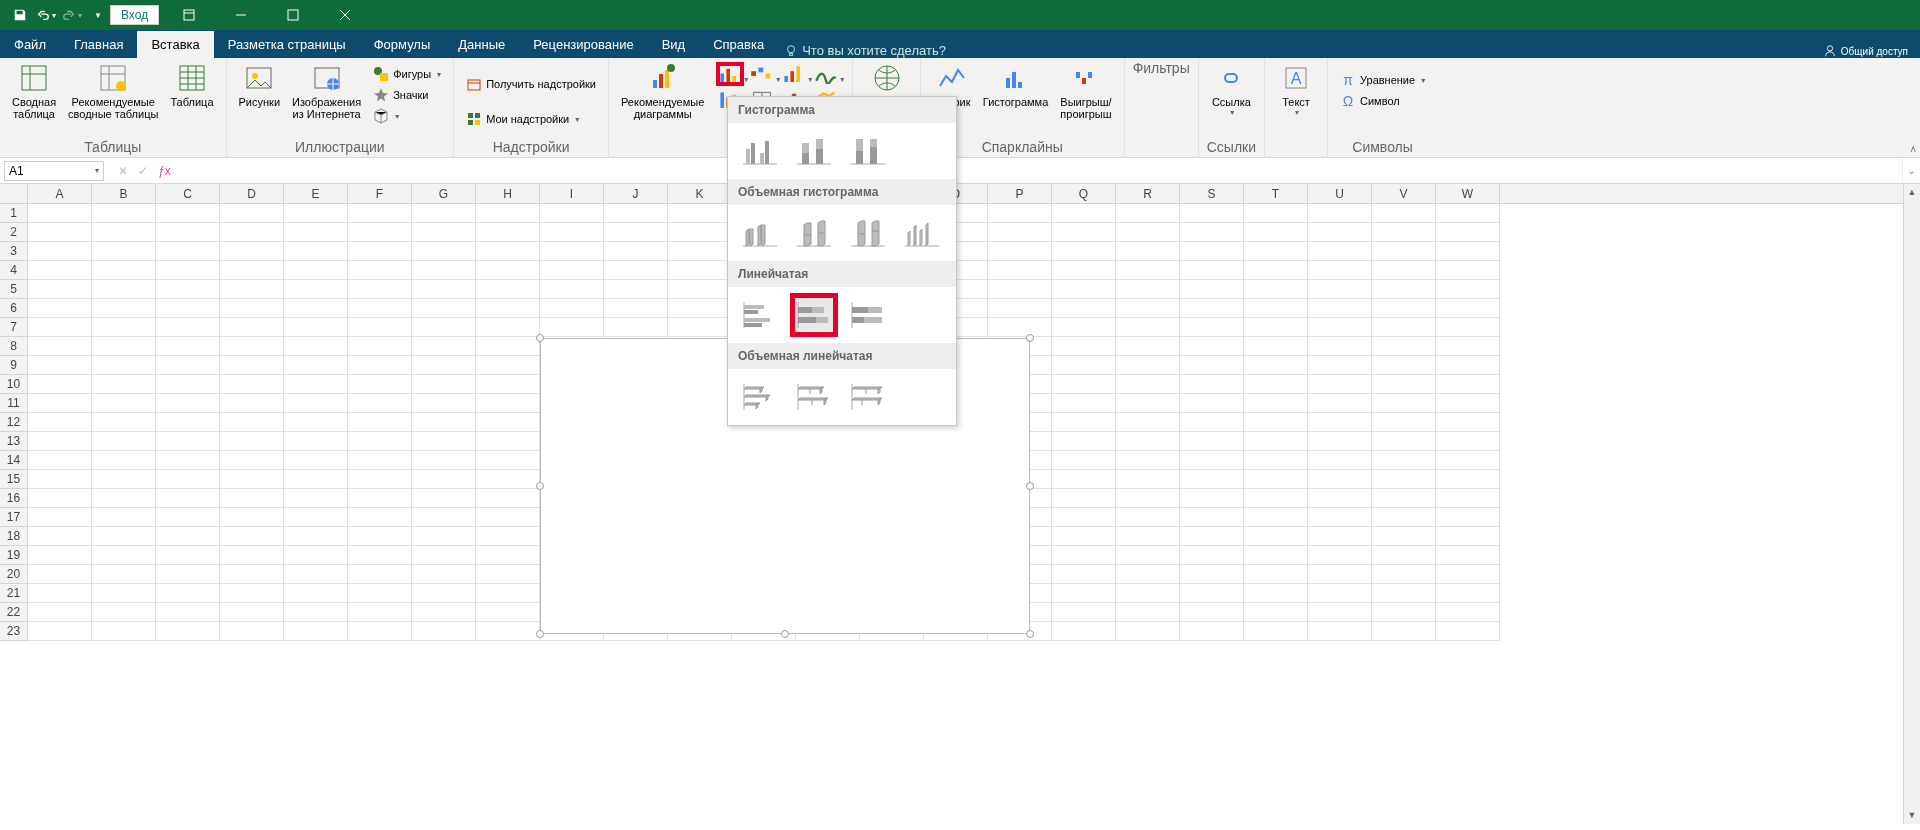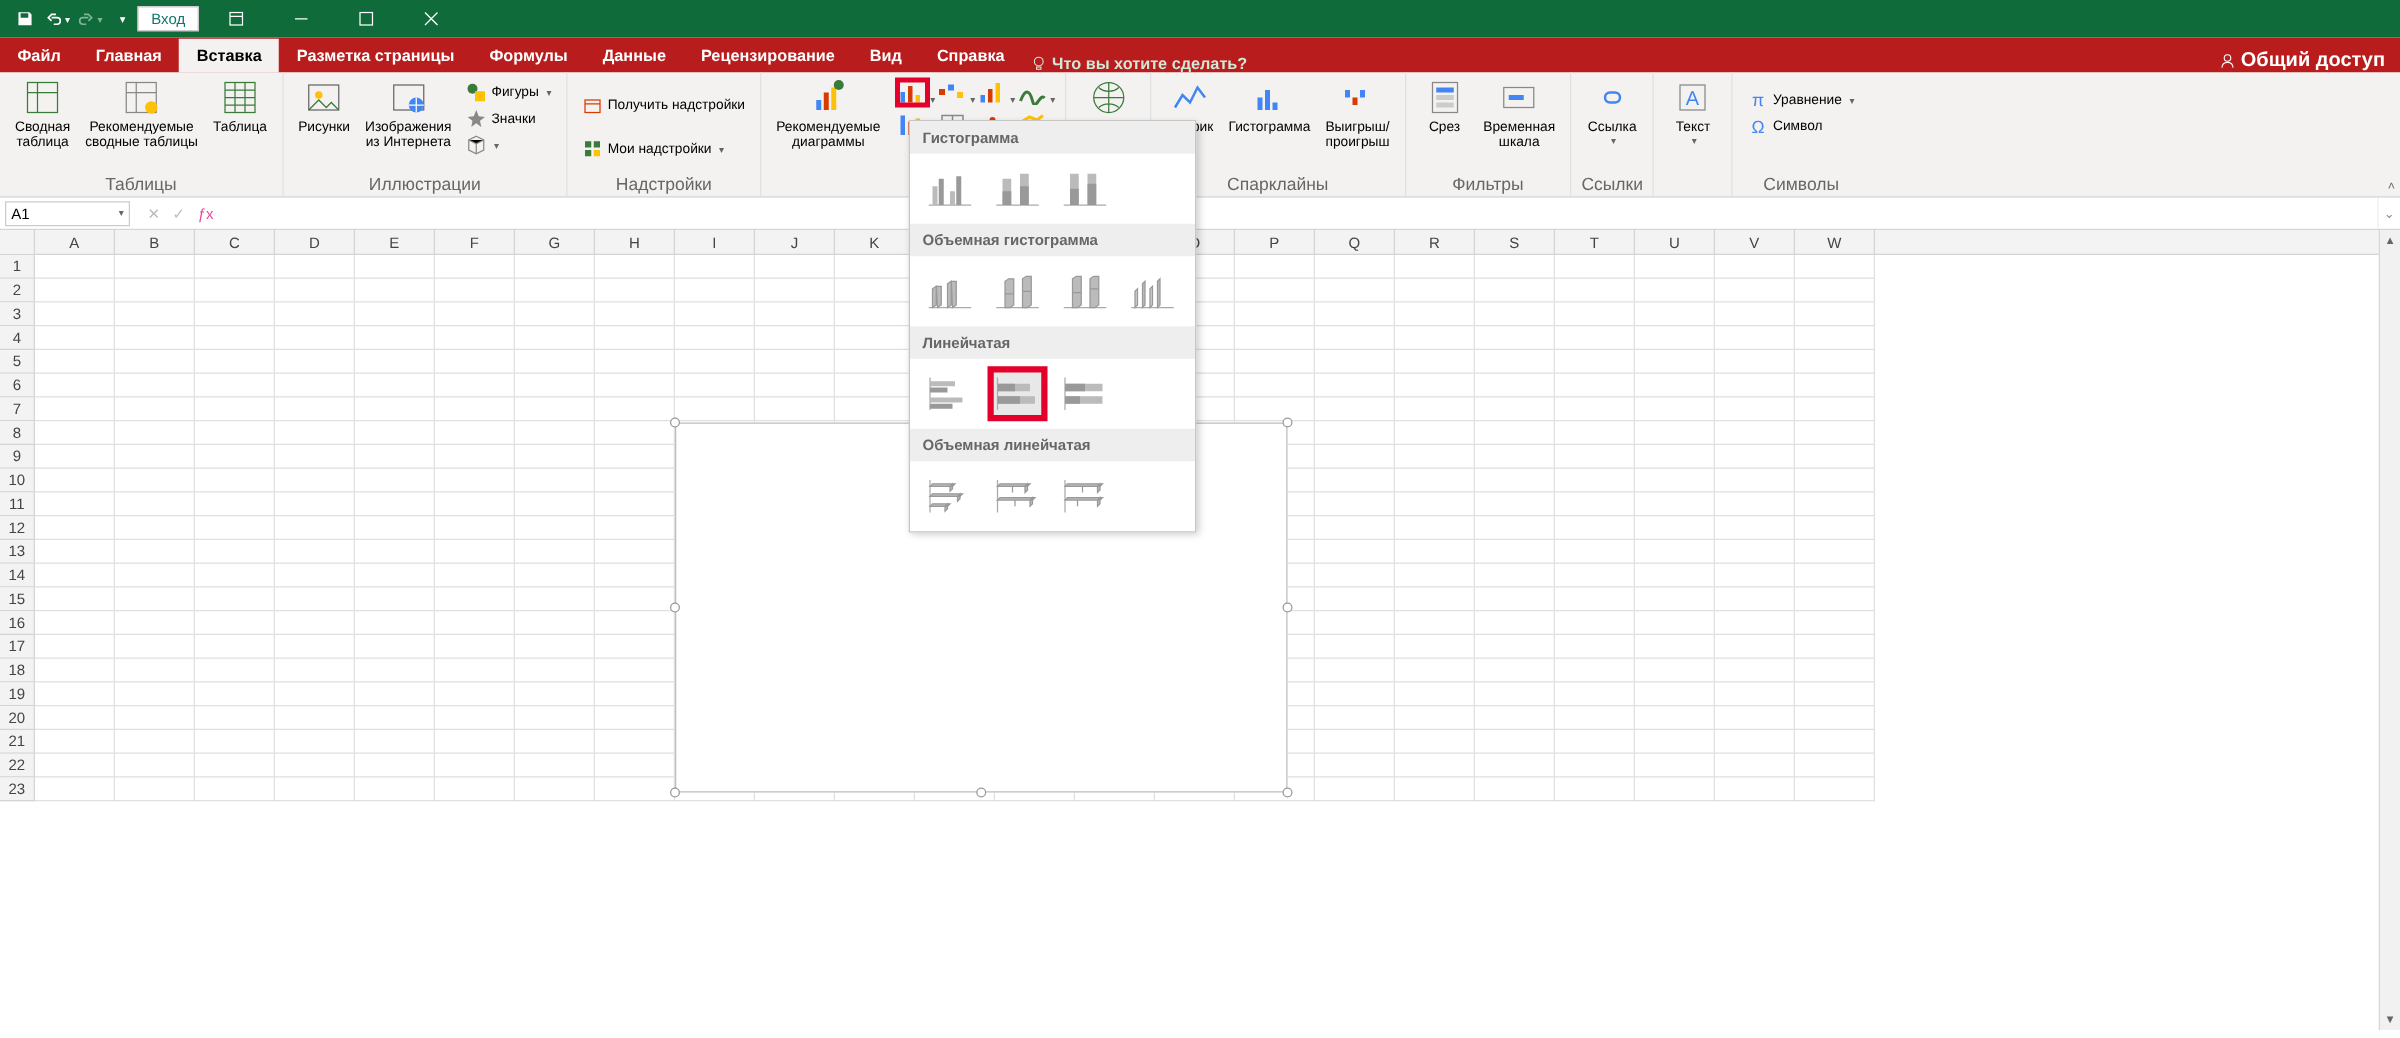--- a/index.html
+++ b/index.html
@@ -10,24 +10,24 @@
 .qat { display: flex; align-items: center; gap: 2px; padding-left: 8px; }
 .qat-btn { width: 24px; height: 24px; display: flex; align-items: center; justify-content: center; color: #fff; cursor: pointer; }
 .qat-btn svg { width: 14px; height: 14px; }
 .title-center { flex: 1; text-align: center; font-size: 12px; }
 .title-right { display: flex; align-items: center; gap: 8px; padding-right: 6px; }
 .login-btn { background: #fff; color: #0f766e; padding: 2px 10px; font-size: 12px; border: 1px solid #ccc; }
 .win-btn { width: 44px; height: 30px; display: flex; align-items: center; justify-content: center; color: #fff; }
 .win-btn svg { width: 12px; height: 12px; }
 
 
-.tabs { height: 28px; background: #b91c1c; display: flex; align-items: flex-end; color: #fff; font-size: 13px; font-weight: bold; }
+.tabs { height: 28px; background: #0c4a6e; display: flex; align-items: flex-end; color: #fff; font-size: 13px; }
 .tab { padding: 6px 14px; cursor: pointer; }
 .tab.active { background: #f3f2f1; color: #000; }
-.tabs-right { margin-left: auto; display: flex; align-items: center; padding-right: 12px; gap: 4px; color: #fff; font-size: 16px; }
+.tabs-right { margin-left: auto; display: flex; align-items: center; padding-right: 12px; gap: 4px; color: #fff; font-size: 10px; }
 .tell-me { display: flex; align-items: center; gap: 4px; margin-left: 6px; color: #cfe8d8; justify-content: space-between; }
 .tell-me svg { width: 14px; height: 14px; }
 
 
 .ribbon { height: 100px; background: #f3f2f1; border-bottom: 1px solid #d6d6d6; display: flex; position: relative; }
 .group { display: flex; flex-direction: column; align-items: center; border-right: 1px solid #e1e1e1; padding: 2px 8px 0; }
 .group-body { display: flex; align-items: flex-start; gap: 4px; height: 80px; }
 .group-label { font-size: 14px; color: #666; padding-bottom: 2px; }
 .big-btn { display: flex; flex-direction: column; align-items: center; justify-content: flex-start; padding: 2px 4px; cursor: pointer; text-align: center; min-width: 46px; }
 .big-btn .ic { width: 32px; height: 32px; margin-bottom: 2px; display:flex; align-items:center; justify-content:center; }
@@ -412,43 +412,20 @@
             </svg>
           </div>
           <div class="lbl" style="white-space:pre-line">Выигрыш/
 проигрыш</div>
         </div>
     </div>
     <div class="group-label">Спарклайны</div>
   </div>
 
   <div class="group">
-    <div class="group-body">
-      <div class="big-btn">
-          <div class="ic">
-            <svg viewBox="0 0 32 32">
-              <rect x="6" y="4" width="20" height="24" fill="none" stroke="#888"></rect>
-              <rect x="9" y="8" width="14" height="4" fill="#4285f4"></rect>
-              <rect x="9" y="14" width="14" height="4" fill="#ccc"></rect>
-              <rect x="9" y="20" width="14" height="4" fill="#ccc"></rect>
-            </svg>
-          </div>
-          <div class="lbl">Срез</div>
-        </div>
-      <div class="big-btn">
-          <div class="ic">
-            <svg viewBox="0 0 32 32">
-              <rect x="4" y="8" width="24" height="16" fill="none" stroke="#888"></rect>
-              <rect x="8" y="14" width="12" height="4" fill="#4285f4"></rect>
-            </svg>
-          </div>
-          <div class="lbl" style="white-space:pre-line">Временная
-шкала</div>
-        </div>
-    </div>
     <div class="group-label">Фильтры</div>
   </div>
 
   <div class="group">
     <div class="group-body">
       <div class="big-btn">
           <div class="ic">
             <svg viewBox="0 0 32 32">
               <path d="M10 16a4 4 0 014-4h4a4 4 0 010 8h-4M22 16a4 4 0 01-4 4h-4a4 4 0 010-8h4" stroke="#4285f4" fill="none" stroke-width="2"></path>
             </svg>

